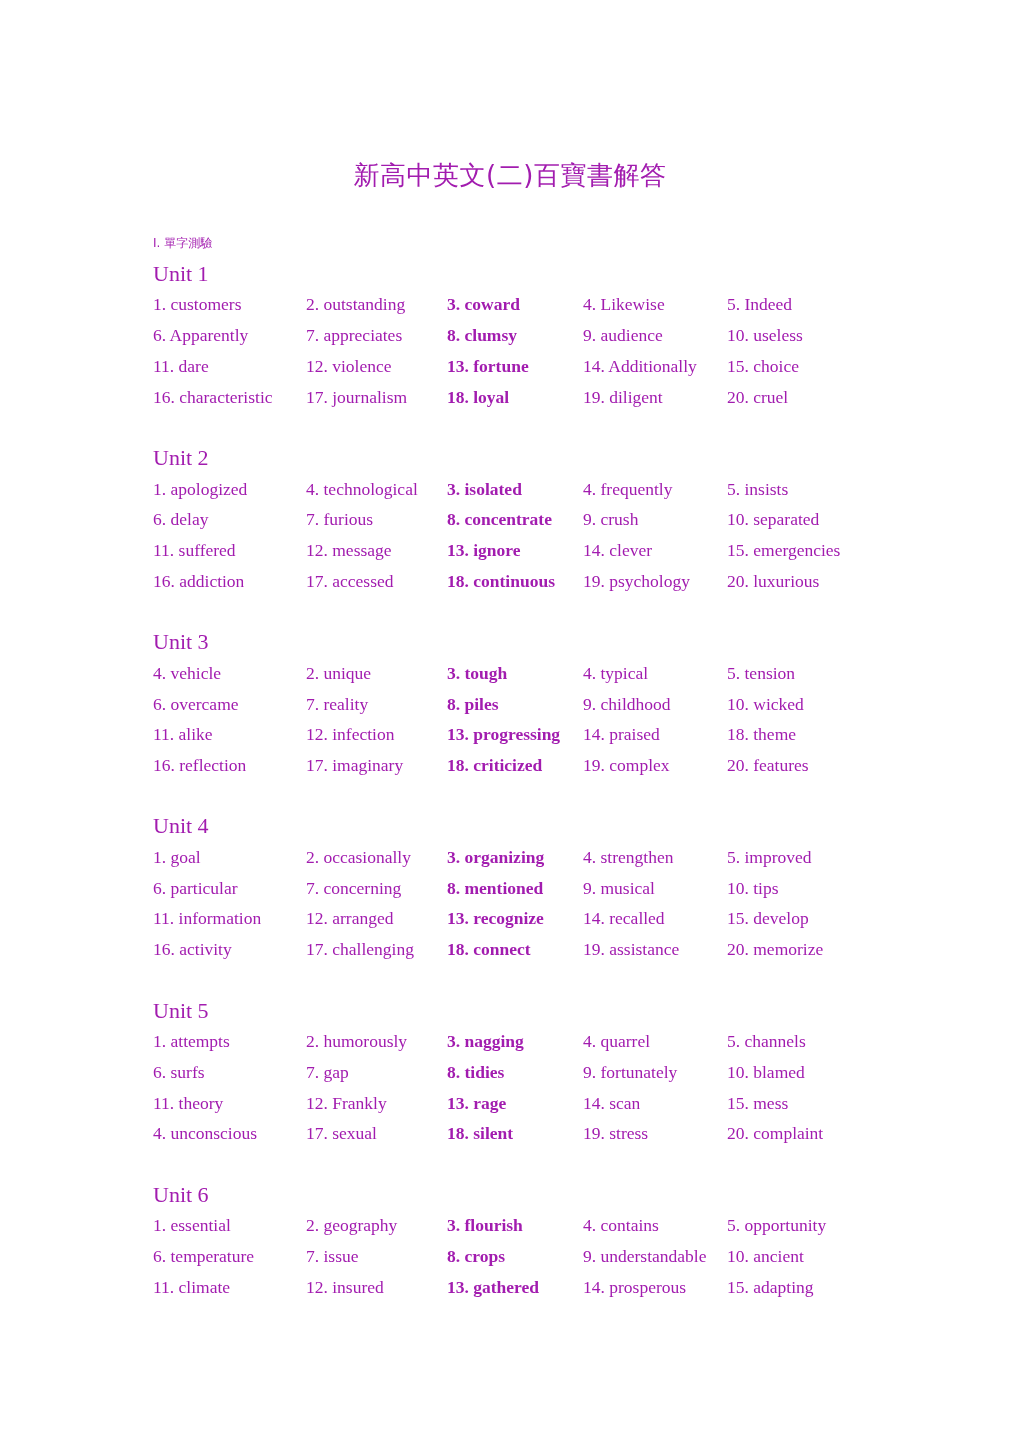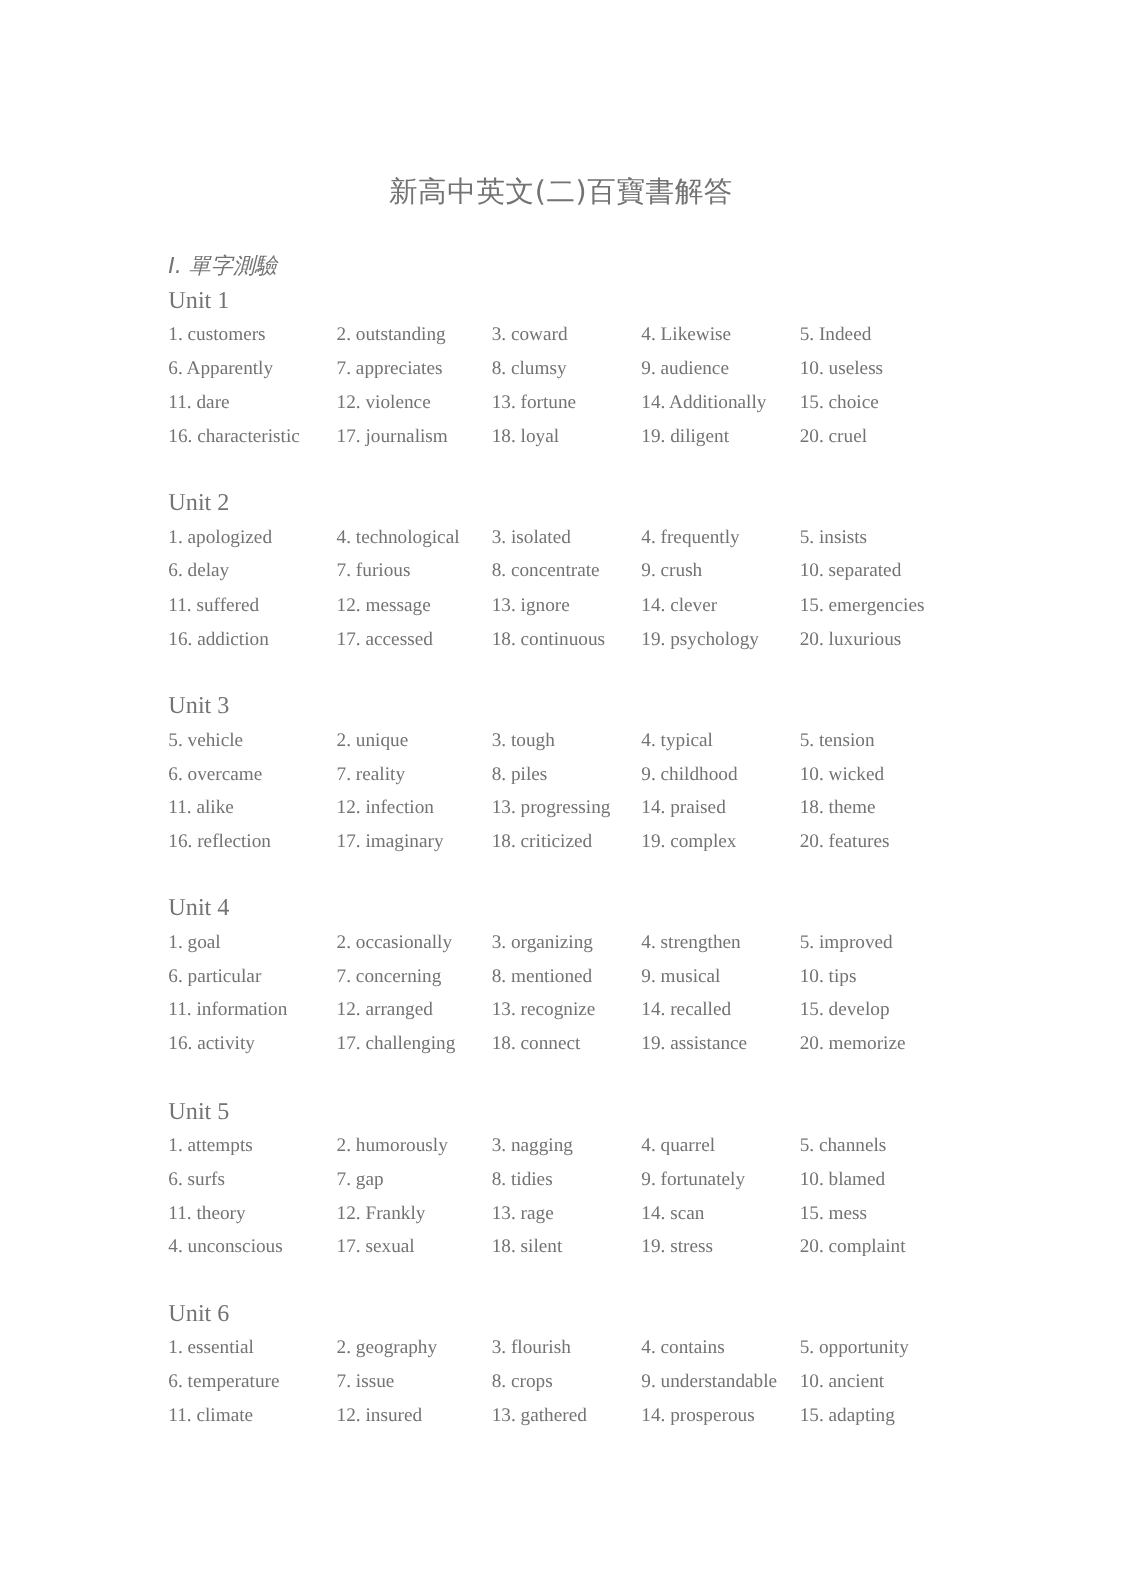--- a/index.html
+++ b/index.html
@@ -7,21 +7,21 @@
     padding: 0;
     background: #ffffff;
   }
   .page {
     position: relative;
     width: 1020px;
     height: 1443px;
     background: #ffffff;
     overflow: hidden;
     font-family: "Liberation Serif", "DejaVu Serif", serif;
-    color: #737373;
+    color: #a21caf;
     -webkit-font-smoothing: antialiased;
   }
 
   
   .doc-title {
     position: absolute;
     left: 0;
     top: 158px;
     width: 1020px;
     text-align: center;
@@ -42,22 +42,21 @@
   }
 
   .section-heading {
     font-family: "Liberation Serif", "DejaVu Serif", serif;
     font-size: 17.5px;
     line-height: 30.7px;
     white-space: nowrap;
   }
   .section-heading .cjk {
     font-family: "DejaVu Sans", "Liberation Sans", sans-serif;
-    font-size: 20px;
-    font-style: italic;
+    font-size: 12px;
   }
 
   .unit-block {
     margin: 0;
   }
   .unit-gap {
     height: 30.7px;
   }
 
   .unit-title {
@@ -76,21 +75,21 @@
   
   .ans-cell {
     display: inline-block;
     vertical-align: top;
     white-space: nowrap;
     box-sizing: border-box;
     padding-right: 6px;
   }
   .ans-cell.c1 { min-width: 153px; }
   .ans-cell.c2 { min-width: 141px; }
-  .ans-cell.c3 { min-width: 136px; }
+  .ans-cell.c3 { min-width: 136px; font-weight: bold; }
   .ans-cell.c4 { min-width: 144px; }
   .ans-cell.c5 { min-width: 120px; padding-right: 0; }
 </style>
 </head>
 <body>
 
 <div class="page">
 
   <div class="doc-title">新高中英文(二)百寶書解答</div>
 
@@ -110,21 +109,21 @@
         <div class="unit-block">
           <div class="unit-title">Unit 2</div>
           <div class="ans-row"><span class="ans-cell c1">1. apologized</span><span class="ans-cell c2">4. technological</span><span class="ans-cell c3">3. isolated</span><span class="ans-cell c4">4. frequently</span><span class="ans-cell c5">5. insists</span></div>
           <div class="ans-row"><span class="ans-cell c1">6. delay</span><span class="ans-cell c2">7. furious</span><span class="ans-cell c3">8. concentrate</span><span class="ans-cell c4">9. crush</span><span class="ans-cell c5">10. separated</span></div>
           <div class="ans-row"><span class="ans-cell c1">11. suffered</span><span class="ans-cell c2">12. message</span><span class="ans-cell c3">13. ignore</span><span class="ans-cell c4">14. clever</span><span class="ans-cell c5">15. emergencies</span></div>
           <div class="ans-row"><span class="ans-cell c1">16. addiction</span><span class="ans-cell c2">17. accessed</span><span class="ans-cell c3">18. continuous</span><span class="ans-cell c4">19. psychology</span><span class="ans-cell c5">20. luxurious</span></div>
         </div>
         <div class="unit-gap"></div>
         <div class="unit-block">
           <div class="unit-title">Unit 3</div>
-          <div class="ans-row"><span class="ans-cell c1">5. vehicle</span><span class="ans-cell c2">2. unique</span><span class="ans-cell c3">3. tough</span><span class="ans-cell c4">4. typical</span><span class="ans-cell c5">5. tension</span></div>
+          <div class="ans-row"><span class="ans-cell c1">4. vehicle</span><span class="ans-cell c2">2. unique</span><span class="ans-cell c3">3. tough</span><span class="ans-cell c4">4. typical</span><span class="ans-cell c5">5. tension</span></div>
           <div class="ans-row"><span class="ans-cell c1">6. overcame</span><span class="ans-cell c2">7. reality</span><span class="ans-cell c3">8. piles</span><span class="ans-cell c4">9. childhood</span><span class="ans-cell c5">10. wicked</span></div>
           <div class="ans-row"><span class="ans-cell c1">11. alike</span><span class="ans-cell c2">12. infection</span><span class="ans-cell c3">13. progressing</span><span class="ans-cell c4">14. praised</span><span class="ans-cell c5">18. theme</span></div>
           <div class="ans-row"><span class="ans-cell c1">16. reflection</span><span class="ans-cell c2">17. imaginary</span><span class="ans-cell c3">18. criticized</span><span class="ans-cell c4">19. complex</span><span class="ans-cell c5">20. features</span></div>
         </div>
         <div class="unit-gap"></div>
         <div class="unit-block">
           <div class="unit-title">Unit 4</div>
           <div class="ans-row"><span class="ans-cell c1">1. goal</span><span class="ans-cell c2">2. occasionally</span><span class="ans-cell c3">3. organizing</span><span class="ans-cell c4">4. strengthen</span><span class="ans-cell c5">5. improved</span></div>
           <div class="ans-row"><span class="ans-cell c1">6. particular</span><span class="ans-cell c2">7. concerning</span><span class="ans-cell c3">8. mentioned</span><span class="ans-cell c4">9. musical</span><span class="ans-cell c5">10. tips</span></div>
           <div class="ans-row"><span class="ans-cell c1">11. information</span><span class="ans-cell c2">12. arranged</span><span class="ans-cell c3">13. recognize</span><span class="ans-cell c4">14. recalled</span><span class="ans-cell c5">15. develop</span></div>

